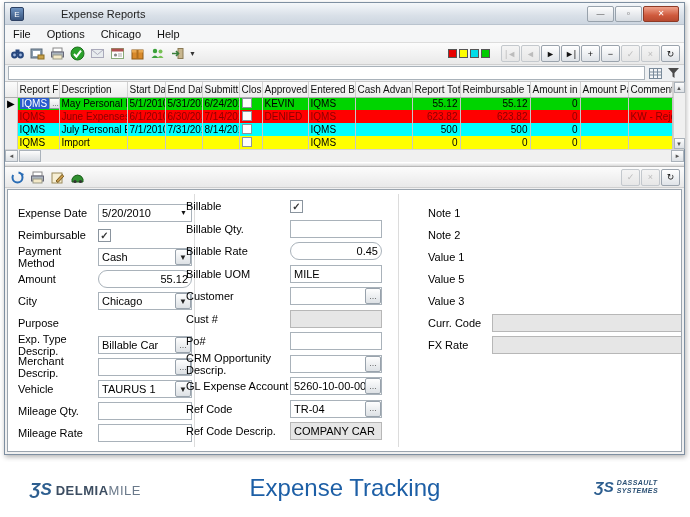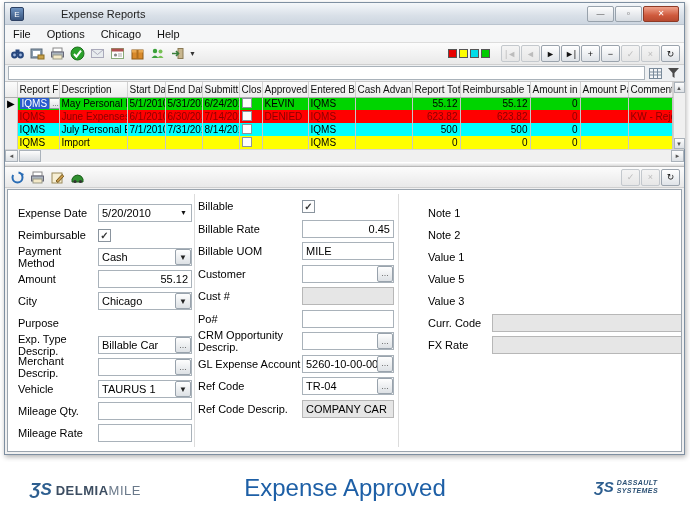--- a/index.html
+++ b/index.html
@@ -68,32 +68,32 @@
   .splitter { height:5px; flex:0 0 5px; background:linear-gradient(#fafafa,#d8d8d8); border-top:1px solid #fff; border-bottom:1px solid #b9b9b9; }
 
   .toolbar2 { height:21px; flex:0 0 21px; background:linear-gradient(#fcfcfc,#e9e9e9); border-bottom:1px solid #cfcfcf;
     display:flex; align-items:center; padding:0 4px; }
 
   
   .formpanel { flex:1; margin:1px 2px 2px; background:#fff; border:1px solid #9aa4ae; position:relative; overflow:hidden; }
   .vdiv { position:absolute; top:4px; bottom:4px; width:1px; background:#dcdcdc; }
   .fcol { position:absolute; }
   .colA { left:10px; top:12px; width:174px; }
-  .colB { left:190px; top:5px; width:196px; }
+  .colB { left:178px; top:5px; width:196px; }
   .colC { left:420px; top:12px; width:274px; }
   .frow { display:flex; align-items:center; height:22px; }
   .colB .frow { height:22.5px; }
   .flabel { font-size:11px; color:#000; }
   .colA .flabel { flex:0 0 80px; }
   .colB .flabel { flex:0 0 104px; }
   .colC .flabel { flex:0 0 64px; }
   .fwrap { position:relative; flex:1; height:18px; }
   input.f { position:absolute; inset:0; width:100%; height:100%; border:1px solid #a9b2ba; font-size:11px;
     padding:0 3px; font-family:inherit; background:#fff; color:#000; }
-  input.f.right { text-align:right; }
+  input.f.right { text-align:right;border-radius:9px; }
   input.f.dis { background:#e6e6e6; border-color:#b7b7b7; }
   .btn3d { position:absolute; right:1px; top:1px; width:16px; height:16px; background:linear-gradient(#fefefe,#dde1e5);
     border:1px solid #98a2ac; border-radius:2px; font-size:8px; display:flex; align-items:center; justify-content:center; color:#222; }
   .flatcaret { position:absolute; right:5px; top:5px; font-size:7px; color:#111; }
   .cb { width:13px; height:13px; border:1px solid #8a949e; background:#fdfdfd; font-size:10px; line-height:11px;
     text-align:center; color:#333; font-weight:bold; }
 
   
   .footer { position:absolute; left:0; top:462px; width:690px; height:55px; background:#fff; }
   .delmia { position:absolute; left:30px; top:18px; display:flex; align-items:baseline; color:#3c4d61; }
@@ -471,20 +471,26 @@
     </div>
 
     <div class="fcol colB">
       <div class="frow">
           <div class="flabel">Billable</div>
         <div class="fwrap" style="border:none;height:13px">
             <div class="cb">✓</div>
           </div>
         </div>
       <div class="frow">
+          <div class="flabel">Billable Qty.</div>
+        <div class="fwrap">
+            <input class="f" value="" style="">
+          </div>
+        </div>
+      <div class="frow">
           <div class="flabel">Billable Rate</div>
         <div class="fwrap">
             <input class="f right" value="0.45" style="">
           </div>
         </div>
       <div class="frow">
           <div class="flabel">Billable UOM</div>
         <div class="fwrap">
             <input class="f" value="MILE" style="">
           </div>
@@ -573,18 +579,18 @@
     </div>
   </div>
 </div>
 
 <div class="footer">
   <div class="delmia">
     <span class="dsglyph">ƷS</span>
     <span class="b1">DELMIA</span>
     <span class="b2">MILE</span>
   </div>
-  <div class="tracktitle" style="color: rgb(29, 95, 166);">Expense Approved</div>
+  <div class="tracktitle" style="color: rgb(29, 95, 166);">Expense Tracking</div>
   <div class="dassault">
     <span class="dsglyph">ƷS</span>
     <span class="txt"><span>DASSAULT</span><br><span>SYSTEMES</span></span>
   </div>
 </div>
 
 </body></html>

